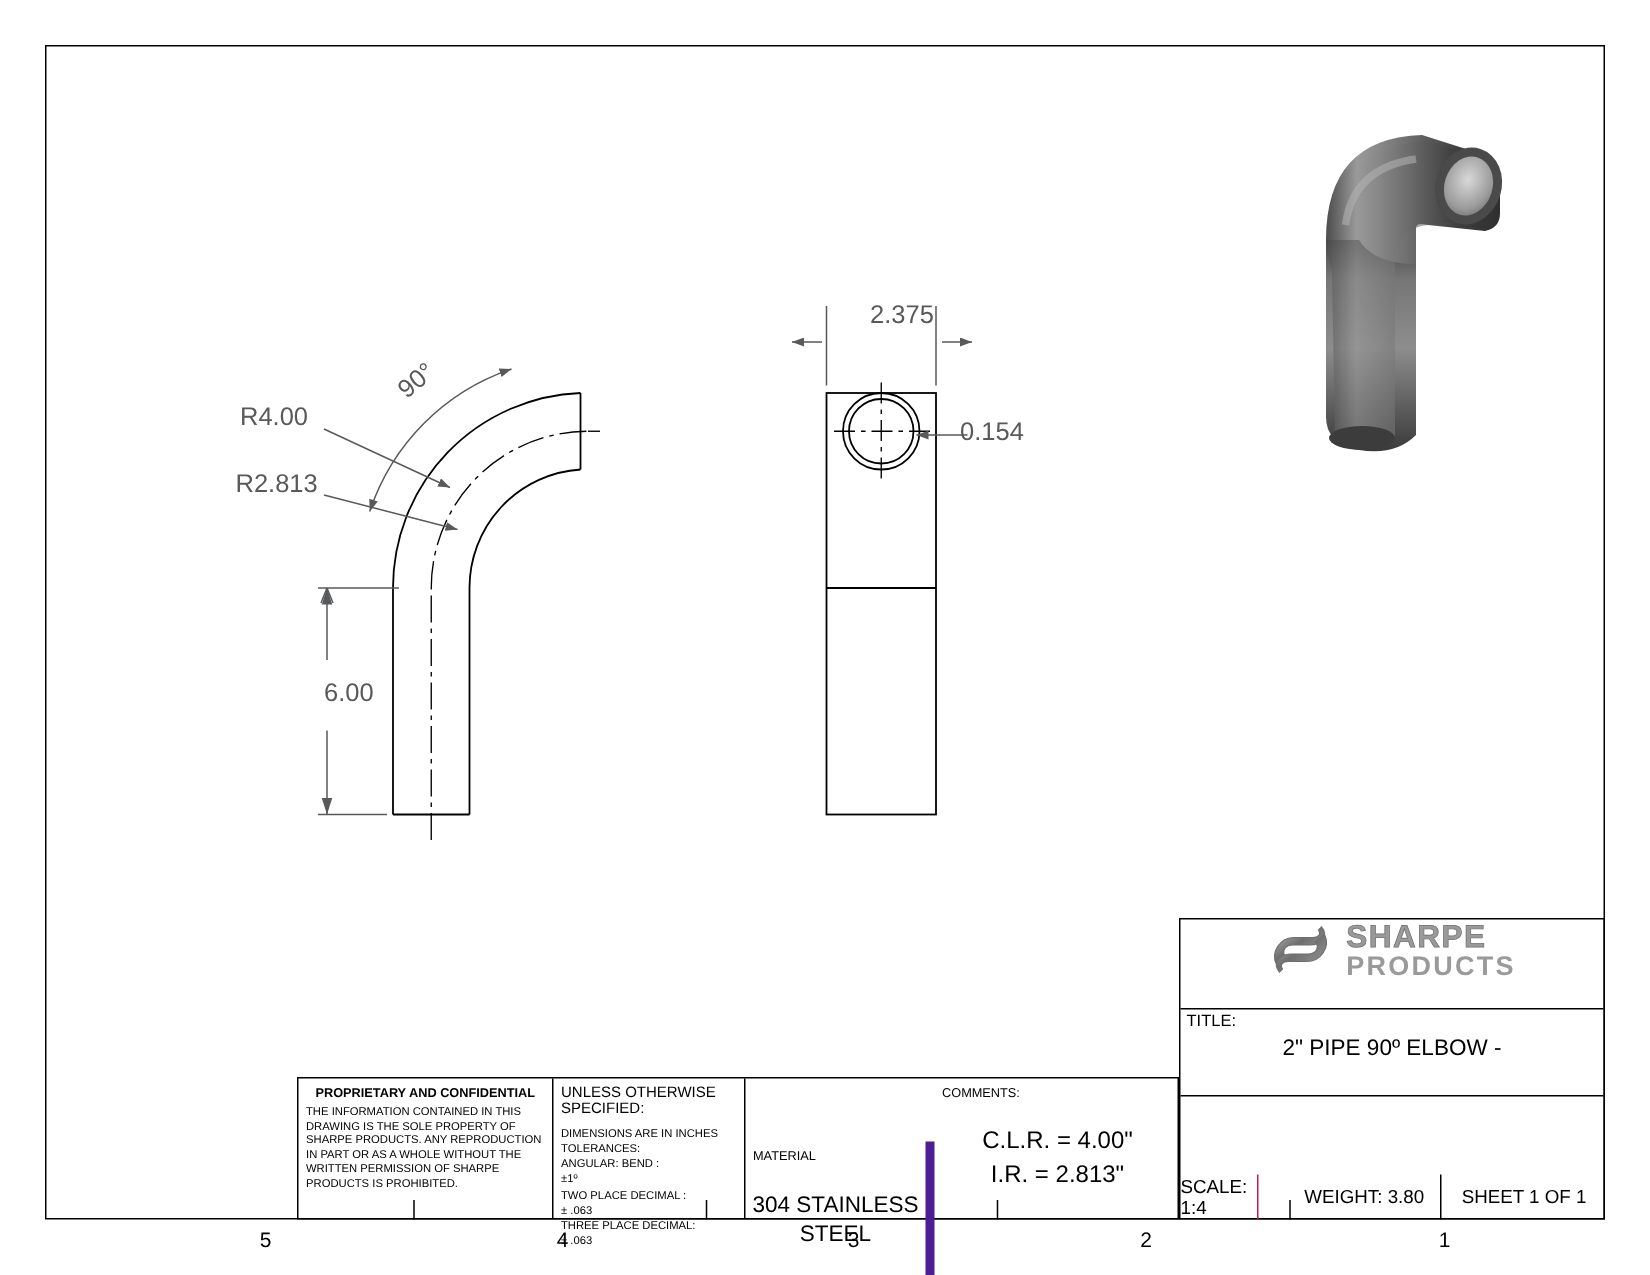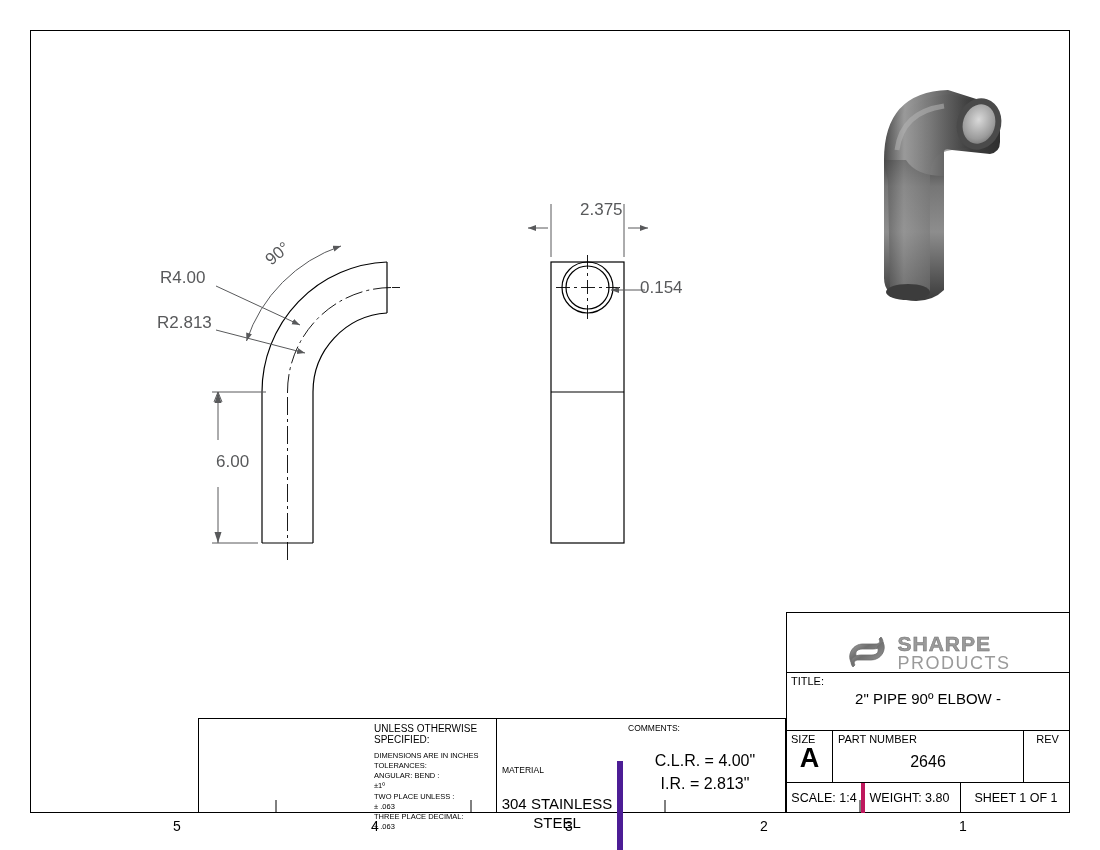--- a/index.html
+++ b/index.html
@@ -33,32 +33,32 @@
     position:absolute;
     box-sizing:border-box;
     border:1px solid #000;
   }
   .tb-right{
     left:786px; top:612px; width:284px; height:201px;
   }
   .tb-logo{
     position:absolute;left:0;top:0;width:100%;height:60px;
     border-bottom:1px solid #000;box-sizing:border-box;
-    display:flex;align-items:flex-end;justify-content:center;
+    display:flex;align-items:flex-start;justify-content:center;
   }
   .logo-wrap{display:flex;align-items:center;gap:8px;}
   .logo-mark{width:44px;height:40px;}
   .logo-text{display:flex;flex-direction:column;line-height:1.0;}
   .logo-text .l1{
     font-size:21px;font-weight:bold;letter-spacing:1px;
     color:#9a9a9a;
     -webkit-text-stroke:0.5px #6f6f6f;
   }
   .logo-text .l2{
-    font-size:18px;font-weight:normal;letter-spacing:1.5px;
+    font-size:18px;font-weight:bold;letter-spacing:1.5px;
     color:#9a9a9a;
   }
   .tb-title{
     position:absolute;left:0;top:60px;width:100%;height:58px;
     border-bottom:1px solid #000;box-sizing:border-box;
   }
   .tb-title .lbl{
     position:absolute;left:4px;top:2px;font-size:11px;
   }
   .tb-title .val{
@@ -91,21 +91,21 @@
   }
   .cell-rev .lbl{position:absolute;left:0;right:0;top:2px;text-align:center;font-size:11px;}
   .tb-bottom{
     position:absolute;left:0;top:170px;width:100%;height:30px;
   }
   .tb-bottom > div{
     position:absolute;top:0;height:100%;
     display:flex;align-items:center;justify-content:center;
     font-size:12.5px;box-sizing:border-box;
   }
-  .bb-scale{left:0;width:78px;border-right:4px solid #be185d;}
+  .bb-scale{left:0;width:52px;border-right:1px solid #be185d;}
   .bb-weight{left:72px;width:102px;border-right:1px solid #000;}
   .bb-sheet{left:174px;width:110px;}
   
   .tb-left{
     left:198px; top:718px; width:588px; height:95px;
   }
   .nb{
     position:absolute;top:0;height:100%;box-sizing:border-box;
   }
   .nb-prop{left:0;width:170px;border-right:1px solid #000;padding:4px 5px;}
@@ -256,31 +256,35 @@
 </svg>
 
 <div class="dimtext" style="left:265px;top:244px;transform:rotate(-40deg);">90°</div>
 <div class="dimtext" style="left:160px;top:268px;">R4.00</div>
 <div class="dimtext" style="left:157px;top:313px;">R2.813</div>
 <div class="dimtext" style="left:192px;top:452px;margin-left:24px;">6.00</div>
 <div class="dimtext" style="left:580px;top:200px;">2.375</div>
 <div class="dimtext" style="left:640px;top:278px;">0.154</div>
 
 <div class="tb tb-left">
+  <div class="nb nb-prop">
+    <div class="hd">PROPRIETARY AND CONFIDENTIAL</div>
+    <div class="bd">THE INFORMATION CONTAINED IN THIS DRAWING IS THE SOLE PROPERTY OF SHARPE PRODUCTS.  ANY REPRODUCTION IN PART OR AS A WHOLE WITHOUT THE WRITTEN PERMISSION OF SHARPE PRODUCTS IS PROHIBITED.</div>
+  </div>
   <div class="nb nb-spec">
     <div class="hd">UNLESS OTHERWISE SPECIFIED:</div>
     <div class="bd">
       <div>DIMENSIONS ARE IN INCHES</div>
       <div>TOLERANCES:</div>
       <div class="row">
         <span class="k">ANGULAR: BEND :</span>
         <span class="v">±1º</span>
       </div>
       <div class="row">
-        <span class="k">TWO PLACE UNLESS :</span>
+        <span class="k">TWO PLACE DECIMAL :</span>
         <span class="v">± .063</span>
       </div>
       <div class="row">
         <span class="k">THREE PLACE DECIMAL:</span>
         <span class="v">± .063</span>
       </div>
     </div>
   </div>
   <div class="nb nb-mat">
     <div class="hd">MATERIAL</div>
@@ -312,33 +316,20 @@
         <div class="l2">PRODUCTS</div>
       </div>
     </div>
   </div>
   <div class="tb-title">
     <div class="lbl">TITLE:</div>
     <div class="val">
       <div>2" PIPE 90º ELBOW -</div>
     </div>
   </div>
-  <div class="tb-pn">
-    <div class="cell-size">
-      <div class="lbl">SIZE</div>
-      <div class="val">A</div>
-    </div>
-    <div class="cell-pn">
-      <div class="lbl">PART NUMBER</div>
-      <div class="val">2646</div>
-    </div>
-    <div class="cell-rev">
-      <div class="lbl">REV</div>
-    </div>
-  </div>
   <div class="tb-bottom">
     <div class="bb-scale">SCALE: 1:4</div>
     <div class="bb-weight">WEIGHT: 3.80</div>
     <div class="bb-sheet">SHEET 1 OF 1</div>
   </div>
 </div>
 
 <div class="zone" style="left:165px;top:818px;">5</div>
 <div class="zone" style="left:363px;top:818px;">4</div>
 <div class="zone" style="left:557px;top:818px;">3</div>

